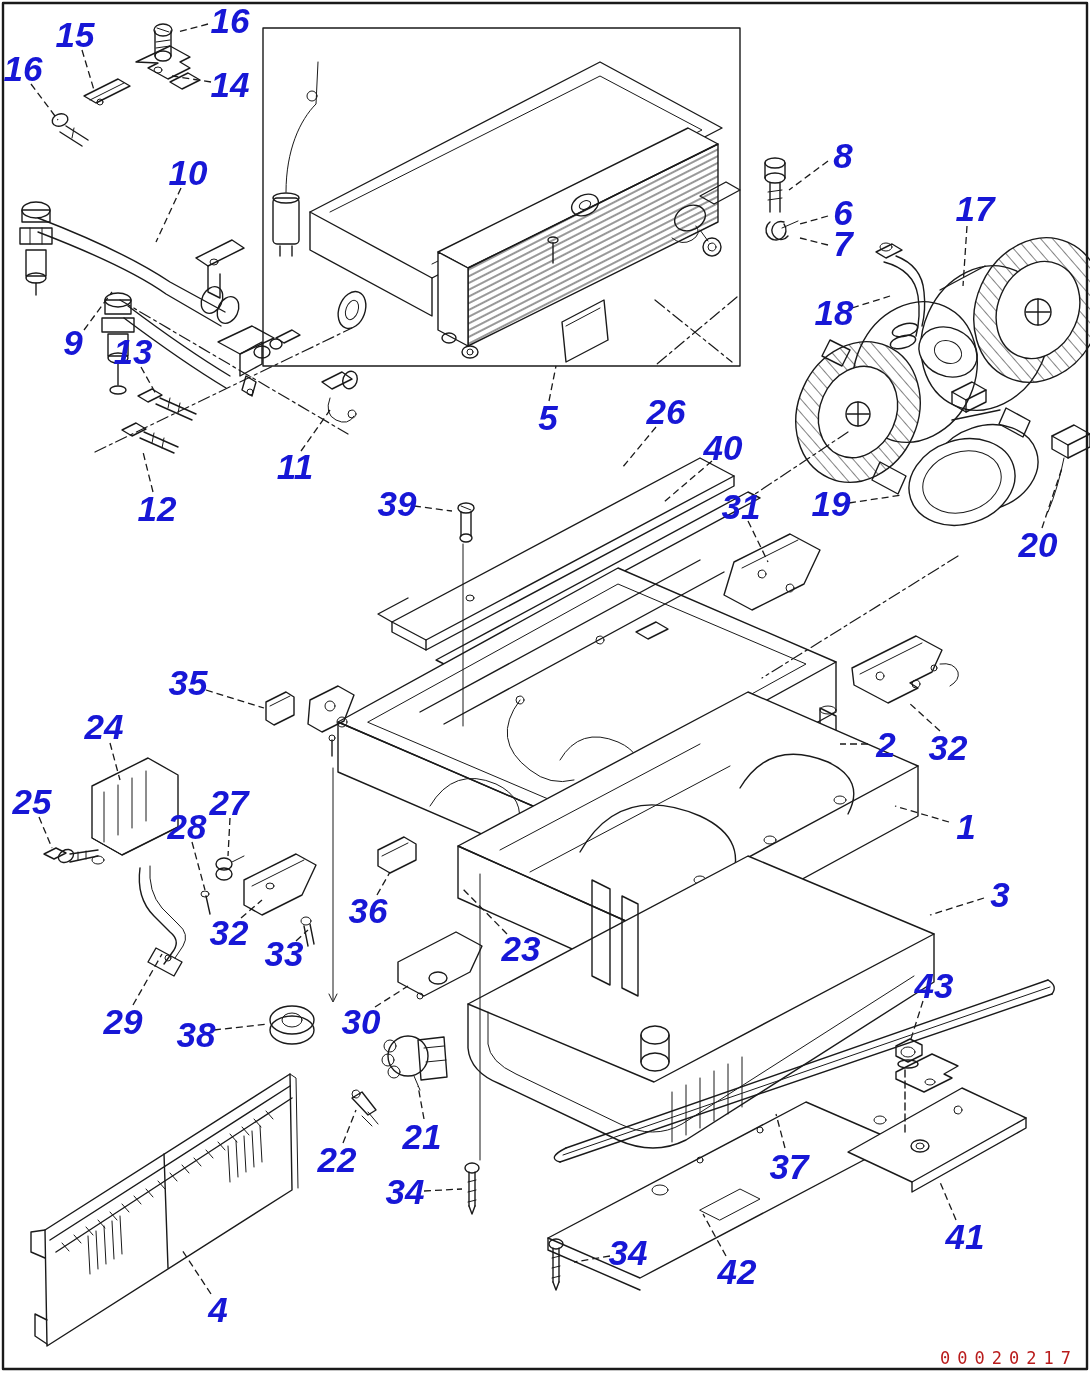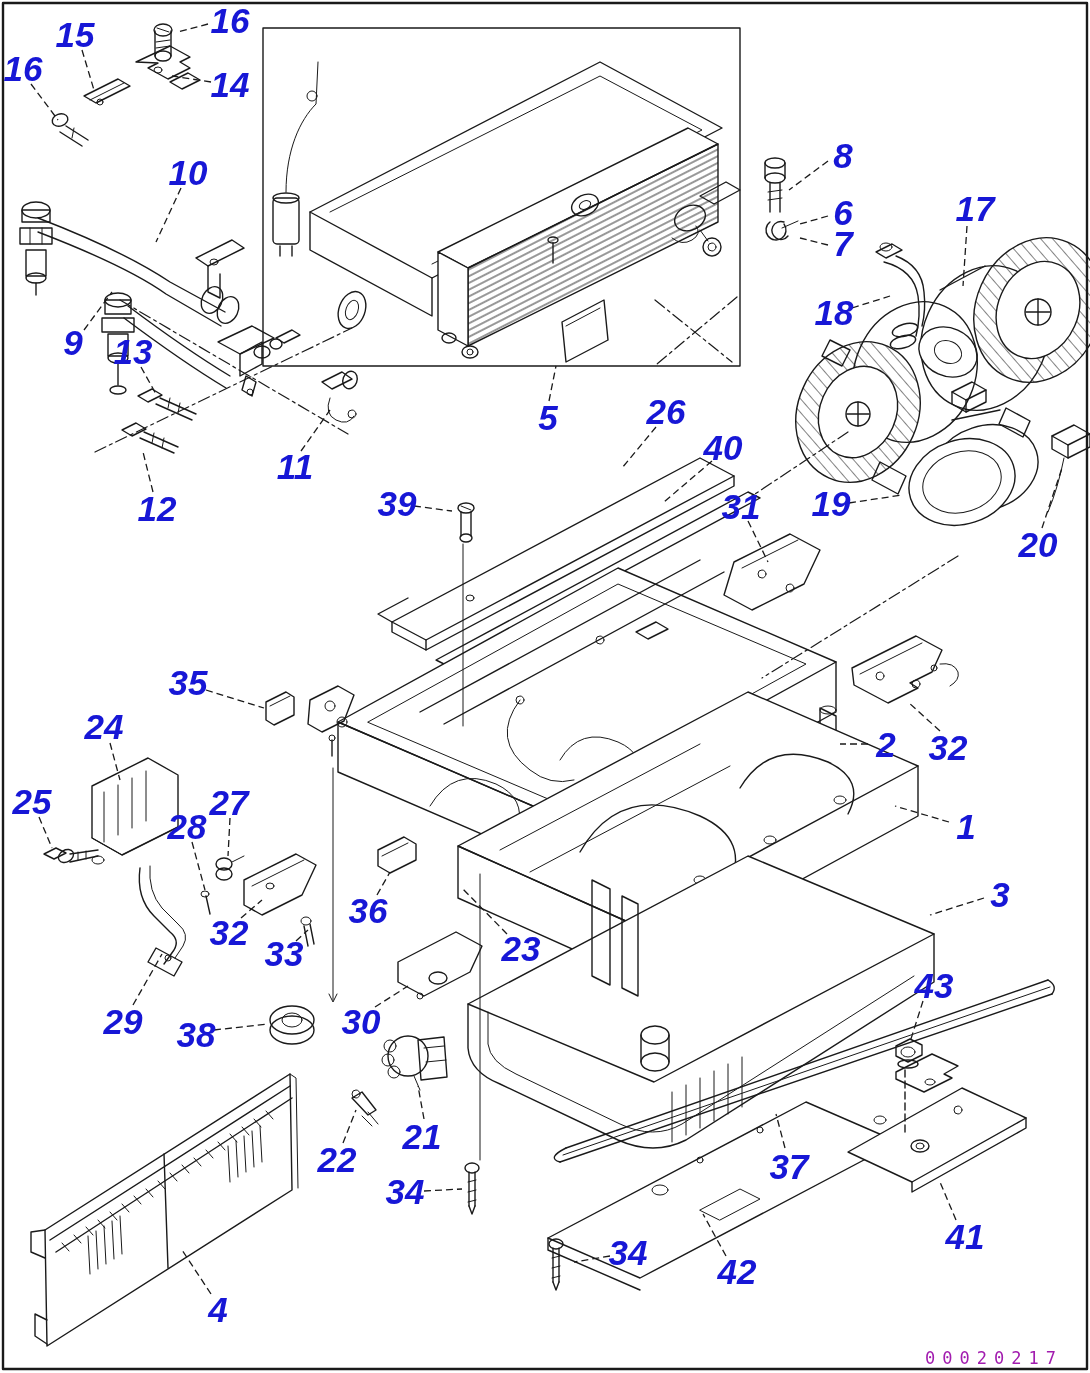--- a/index.html
+++ b/index.html
@@ -11,23 +11,23 @@
     fill:none;stroke:var(--line,#1a1a1a);stroke-width:1.4;stroke-linecap:round;stroke-linejoin:round;}
   #art .frame{stroke-width:2.4;}
   #art .thin{stroke-width:1;}
   #art .wfill{fill:#ffffff;}
   #art .hfill{fill:url(#hatch);}
   #art .ffill{fill:url(#fins);}
   #art .dashdot{stroke-dasharray:12 4 3 4;stroke-width:1.2;}
   .leader{stroke:var(--line,#1a1a1a);stroke-width:1.3;stroke-dasharray:7 4;fill:none;}
   .callout{font-family:"Liberation Sans",sans-serif;font-style:italic;font-weight:700;
            font-size:35px;fill:var(--callout,#1717d6);text-anchor:middle;cursor:pointer;}
-  .part-number{position:absolute;right:27px;bottom:5px;
+  .part-number{position:absolute;right:12px;bottom:5px;
                font-family:"DejaVu Sans Mono",monospace;font-size:17px;letter-spacing:7px;
-               color:#a21caf;}
+               color:#b91c1c;}
 </style>
 </head>
 <body style="--callout: #1717d6; --line: #1a1a1a;">
 
 <div class="page">
 <svg width="1090" height="1373" viewBox="0 0 1090 1373">
   <defs>
     <pattern id="hatch" patternUnits="userSpaceOnUse" width="9" height="9" patternTransform="rotate(115)">
       <line x1="0" y1="0" x2="0" y2="9" stroke="#1a1a1a" stroke-width="1.1"></line>
     </pattern>

